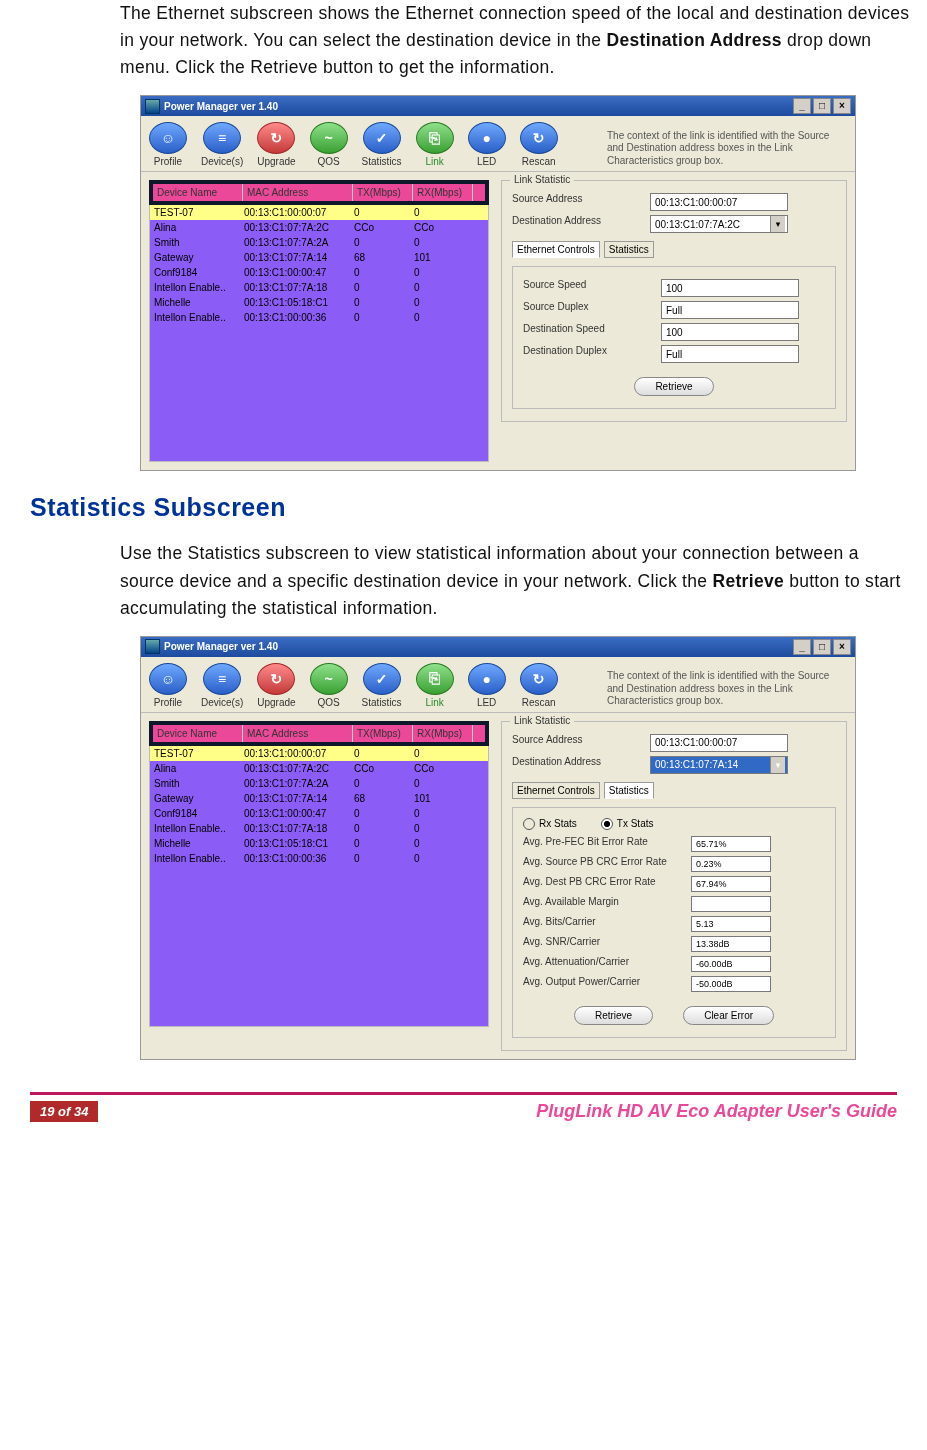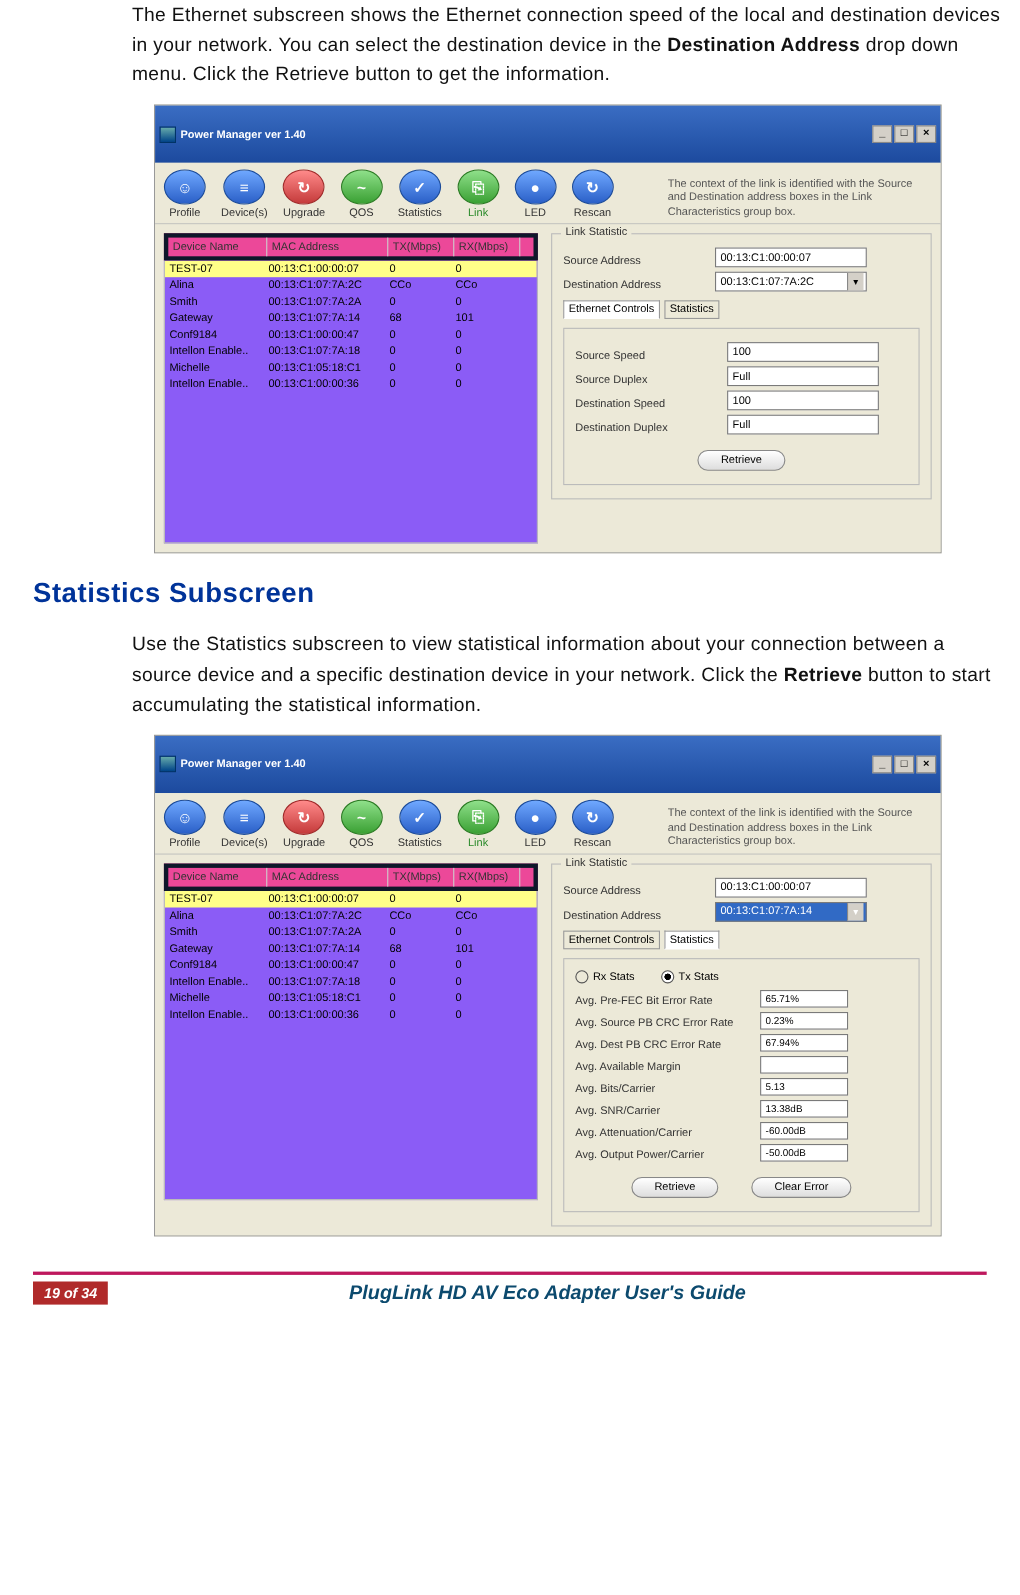--- a/index.html
+++ b/index.html
@@ -1,21 +1,21 @@
 <!DOCTYPE html>
 <html><head>
 <meta charset="utf-8">
 <style>
 body{margin:0;font-family:Arial,Helvetica,sans-serif;font-size:17.5px;background:#fff;color:#000}
 .page{width:927px;margin:0 auto;padding:0 30px 0 30px;box-sizing:border-box}
 .h2{color:#003399;font-weight:bold;font-size:25px;margin:0 0 18px 0;letter-spacing:.5px}
 .body-para{margin:0 0 0 90px;width:790px;line-height:1.55;color:#111;letter-spacing:.3px}
 .bold{font-weight:bold}
 .shot{margin:14px 0 14px 110px;width:714px;border:1px solid #999;background:#ece9d8;font-family:Tahoma,Arial,sans-serif;font-size:10px;color:#000}
-.titlebar{height:20px;background:linear-gradient(#3a6dc3,#1c4a9e);display:flex;align-items:center;padding:16px 4px;color:#fff;font-weight:bold}
+.titlebar{height:20px;background:linear-gradient(#3a6dc3,#1c4a9e);display:flex;align-items:center;padding:0 4px;color:#fff;font-weight:bold}
 .titlebar .ico{width:13px;height:13px;background:linear-gradient(#6aa,#048);border:1px solid #036;margin-right:4px}
 .winctrls{margin-left:auto;display:flex;gap:2px}
 .wbtn{width:16px;height:14px;background:#d4d0c8;border:1px solid #888;display:flex;align-items:center;justify-content:center;color:#000;font-size:10px;line-height:1}
 .toolbar{display:flex;align-items:flex-end;background:#ece9d8;border-bottom:1px solid #bbb;padding:6px 8px 4px 8px;gap:14px}
 .tbtn{display:flex;flex-direction:column;align-items:center;gap:2px;font-size:10px;color:#333}
 .ticn{width:36px;height:30px;border-radius:50%;display:flex;align-items:center;justify-content:center;color:#fff;font-weight:bold;font-size:14px}
 .c-blue{background:linear-gradient(#6fa8ff,#2a5fc7);border:1px solid #1a4a99}
 .c-green{background:linear-gradient(#8fe08a,#3aa033);border:1px solid #2a7a22}
 .c-red{background:linear-gradient(#ff8a8a,#c43a3a);border:1px solid #a02a2a}
 .tcaption{margin-left:auto;width:240px;color:#555;font-size:10px;line-height:1.25}
@@ -23,39 +23,39 @@
 .devtable{flex:0 0 340px}
 .dthead{display:grid;grid-template-columns:90px 110px 60px 60px;font-size:10px;color:#333;border:4px solid #0f172a;background:#ec4899}
 .dthead div{padding:3px 4px;border-right:1px solid #ccc}
 .dtbody{border:1px solid #bbb;border-top:none;background:#8b5cf6;height:256px;overflow:hidden}
 .drow{display:grid;grid-template-columns:90px 110px 60px 60px;font-size:10px}
 .drow div{padding:2px 4px;white-space:nowrap;overflow:hidden}
 .drow.sel{background:#ffff88}
 .panel{flex:1}
 .group{border:1px solid #bbb;background:#ece9d8;padding:8px 10px 12px 10px;position:relative}
 .group-title{position:absolute;top:-7px;left:8px;background:#ece9d8;padding:0 4px;font-size:10px;color:#333}
-.frow{display:flex;align-items:flex-end;gap:8px;margin:4px 0}
+.frow{display:flex;align-items:flex-start;gap:8px;margin:4px 0}
 .frow .lbl{flex:0 0 130px;font-size:10px;color:#333}
 .fval{flex:0 0 128px;height:16px;border:1px solid #7a7a7a;background:#fff;font-size:10px;padding:0 4px;display:flex;align-items:center}
 .fval.dd{position:relative}
 .fval.dd:after{content:"▾";position:absolute;right:2px;top:0;width:14px;height:16px;background:#d4d0c8;border-left:1px solid #888;display:flex;align-items:center;justify-content:center;font-size:9px}
 .fval.sel{background:#316ac5;color:#fff}
 .tabs{margin:8px 0;display:flex;gap:4px}
 .tab{border:1px solid #999;background:#ece9d8;padding:2px 4px;font-size:10px}
 .tab.act{background:#fff;border-bottom-color:#fff}
 .retr{margin-top:14px;display:flex;justify-content:center;gap:30px}
 .winbtn{border:1px solid #888;border-radius:12px;background:linear-gradient(#fff,#ddd);padding:3px 20px;font-size:10px}
 .stat-list .frow .lbl{flex:0 0 160px}
 .stat-list .fval{flex:0 0 70px;height:14px;font-size:9px}
 .rx-tx{display:flex;gap:24px;margin:2px 0 6px 0;font-size:10px}
 .radio{width:10px;height:10px;border:1px solid #555;border-radius:50%;display:inline-block;margin-right:4px;vertical-align:middle}
 .radio.on{background:radial-gradient(#000 40%,#fff 45%)}
 .footer{display:flex;align-items:center;margin-top:32px;border-top:3px solid #be185d}
 .pgbadge{background:#b02a2a;color:#fff;font-style:italic;font-size:13px;padding:3px 10px;font-weight:bold}
-.ftitle{flex:1;text-align:center;font-style:italic;font-weight:bold;font-size:18px;color:#0c4a6e;padding:6px 0}
+.ftitle{flex:1;text-align:right;font-style:italic;font-weight:bold;font-size:18px;color:#ec4899;padding:6px 0}
 .link-active{color:#2a8a2a}
 </style>
 </head>
 <body>
 
 <div class="page">
 
 
 <p class="body-para">
  <span>The Ethernet subscreen shows the Ethernet connection speed of the local and destination devices in your network. You can select the destination device in the </span><span class="bold">Destination Address</span><span> drop down menu. Click the Retrieve button to get the information.</span>

